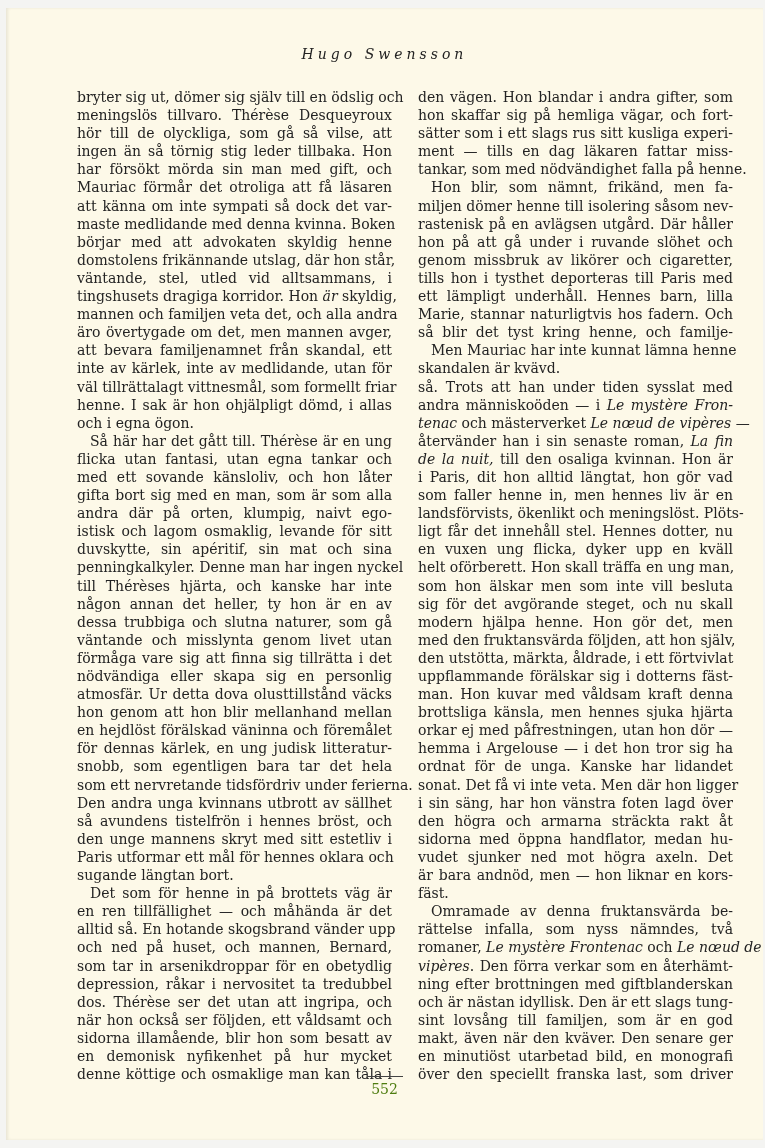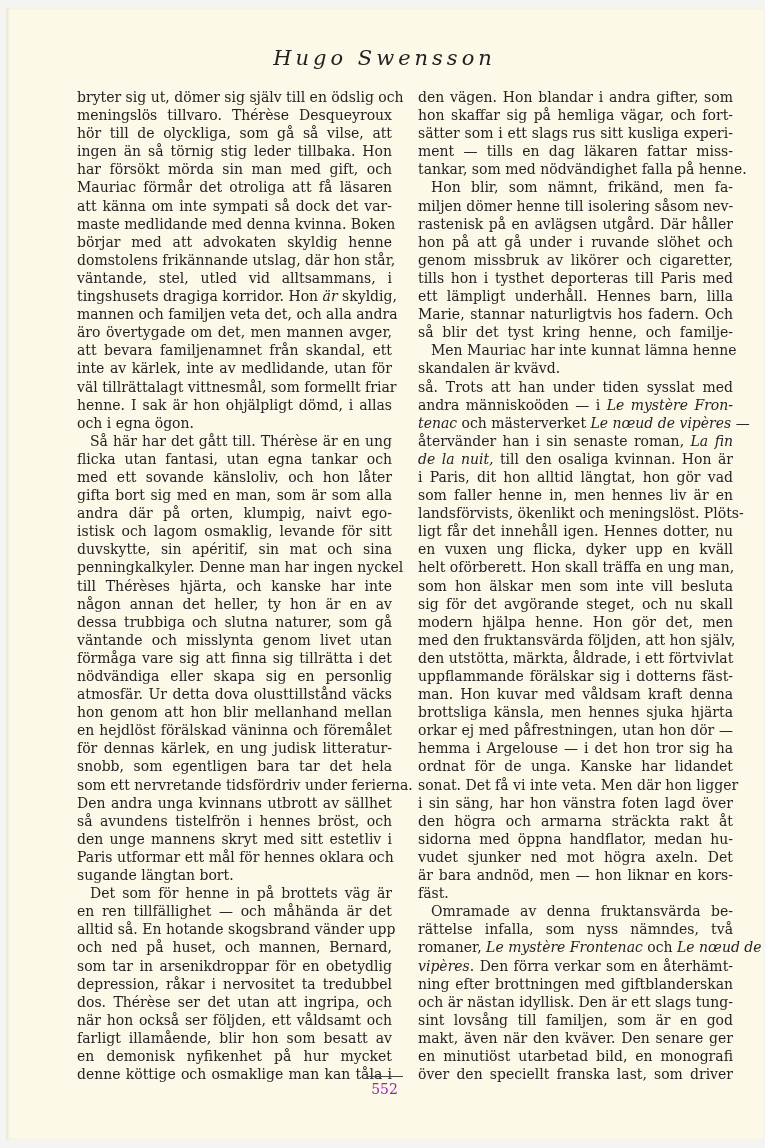--- a/index.html
+++ b/index.html
@@ -20,21 +20,21 @@
       box-shadow: inset 2px 0 3px rgba(0,0,0,0.08);
     }
     .running-head {
       position: absolute;
       top: 38px;
       left: 0;
       width: 757px;
       text-align: center;
       font-family: "DejaVu Serif", serif;
       font-style: italic;
-      font-size: 21px;
+      font-size: 14px;
       letter-spacing: 4px;
       color: #222;
     }
     .col {
       position: absolute;
       top: 80px;
       width: 315px;
       font-family: "DejaVu Serif", serif;
       font-size: 14px;
       line-height: 18.1px;
@@ -58,21 +58,21 @@
     .col .line.ind { padding-left: 13px; }
     em { font-style: italic; margin-top: 28px; }
     .folio {
       position: absolute;
       top: 1068px;
       left: 0;
       width: 757px;
       text-align: center;
       font-family: "DejaVu Serif", serif;
       font-size: 14px;
-      color: #a21caf;
+      color: #4d7c0f;
     }
     .folio .rule {
       display: block;
       width: 36px;
       height: 1px;
       background: #444;
       margin: 0 auto 4px auto;
     }
   </style>
 </head>
@@ -127,21 +127,21 @@
       <span class="line">Paris utformar ett mål för hennes oklara och</span>
       <span class="line last">sugande längtan bort.</span>
       <span class="line ind">Det som för henne in på brottets väg är</span>
       <span class="line">en ren tillfällighet — och måhända är det</span>
       <span class="line">alltid så. En hotande skogsbrand vänder upp</span>
       <span class="line">och ned på huset, och mannen, Bernard,</span>
       <span class="line">som tar in arsenikdroppar för en obetydlig</span>
       <span class="line">depression, råkar i nervositet ta tredubbel</span>
       <span class="line">dos. Thérèse ser det utan att ingripa, och</span>
       <span class="line">när hon också ser följden, ett våldsamt och</span>
-      <span class="line">farligt illamående, blir hon som besatt av</span>
+      <span class="line">sidorna illamående, blir hon som besatt av</span>
       <span class="line">en demonisk nyfikenhet på hur mycket</span>
       <span class="line">denne köttige och osmaklige man kan tåla i</span>
     </div>
   <div class="col right" id="col-right">
       <span class="line">den vägen. Hon blandar i andra gifter, som</span>
       <span class="line">hon skaffar sig på hemliga vägar, och fort-</span>
       <span class="line">sätter som i ett slags rus sitt kusliga experi-</span>
       <span class="line">ment — tills en dag läkaren fattar miss-</span>
       <span class="line last">tankar, som med nödvändighet falla på henne.</span>
       <span class="line ind">Hon blir, som nämnt, frikänd, men fa-</span>
@@ -156,21 +156,21 @@
       <span class="line ind">Men Mauriac har inte kunnat lämna henne</span>
       <span class="line last">skandalen är kvävd.</span>
       <span class="line">så. Trots att han under tiden sysslat med</span>
       <span class="line"><span>andra människoöden — i </span><em>Le mystère Fron-</em></span>
       <span class="line"><em>tenac</em><span> och mästerverket </span><em>Le nœud de vipères</em><span> —</span></span>
       <span class="line"><span>återvänder han i sin senaste roman, </span><em>La fin</em></span>
       <span class="line"><em>de la nuit,</em><span> till den osaliga kvinnan. Hon är</span></span>
       <span class="line">i Paris, dit hon alltid längtat, hon gör vad</span>
       <span class="line">som faller henne in, men hennes liv är en</span>
       <span class="line">landsförvists, ökenlikt och meningslöst. Plöts-</span>
-      <span class="line">ligt får det innehåll igen. Hennes dotter, nu</span>
+      <span class="line">ligt får det innehåll stel. Hennes dotter, nu</span>
       <span class="line">en vuxen ung flicka, dyker upp en kväll</span>
       <span class="line">helt oförberett. Hon skall träffa en ung man,</span>
       <span class="line">som hon älskar men som inte vill besluta</span>
       <span class="line">sig för det avgörande steget, och nu skall</span>
       <span class="line">modern hjälpa henne. Hon gör det, men</span>
       <span class="line">med den fruktansvärda följden, att hon själv,</span>
       <span class="line">den utstötta, märkta, åldrade, i ett förtvivlat</span>
       <span class="line">uppflammande förälskar sig i dotterns fäst-</span>
       <span class="line">man. Hon kuvar med våldsam kraft denna</span>
       <span class="line">brottsliga känsla, men hennes sjuka hjärta</span>

